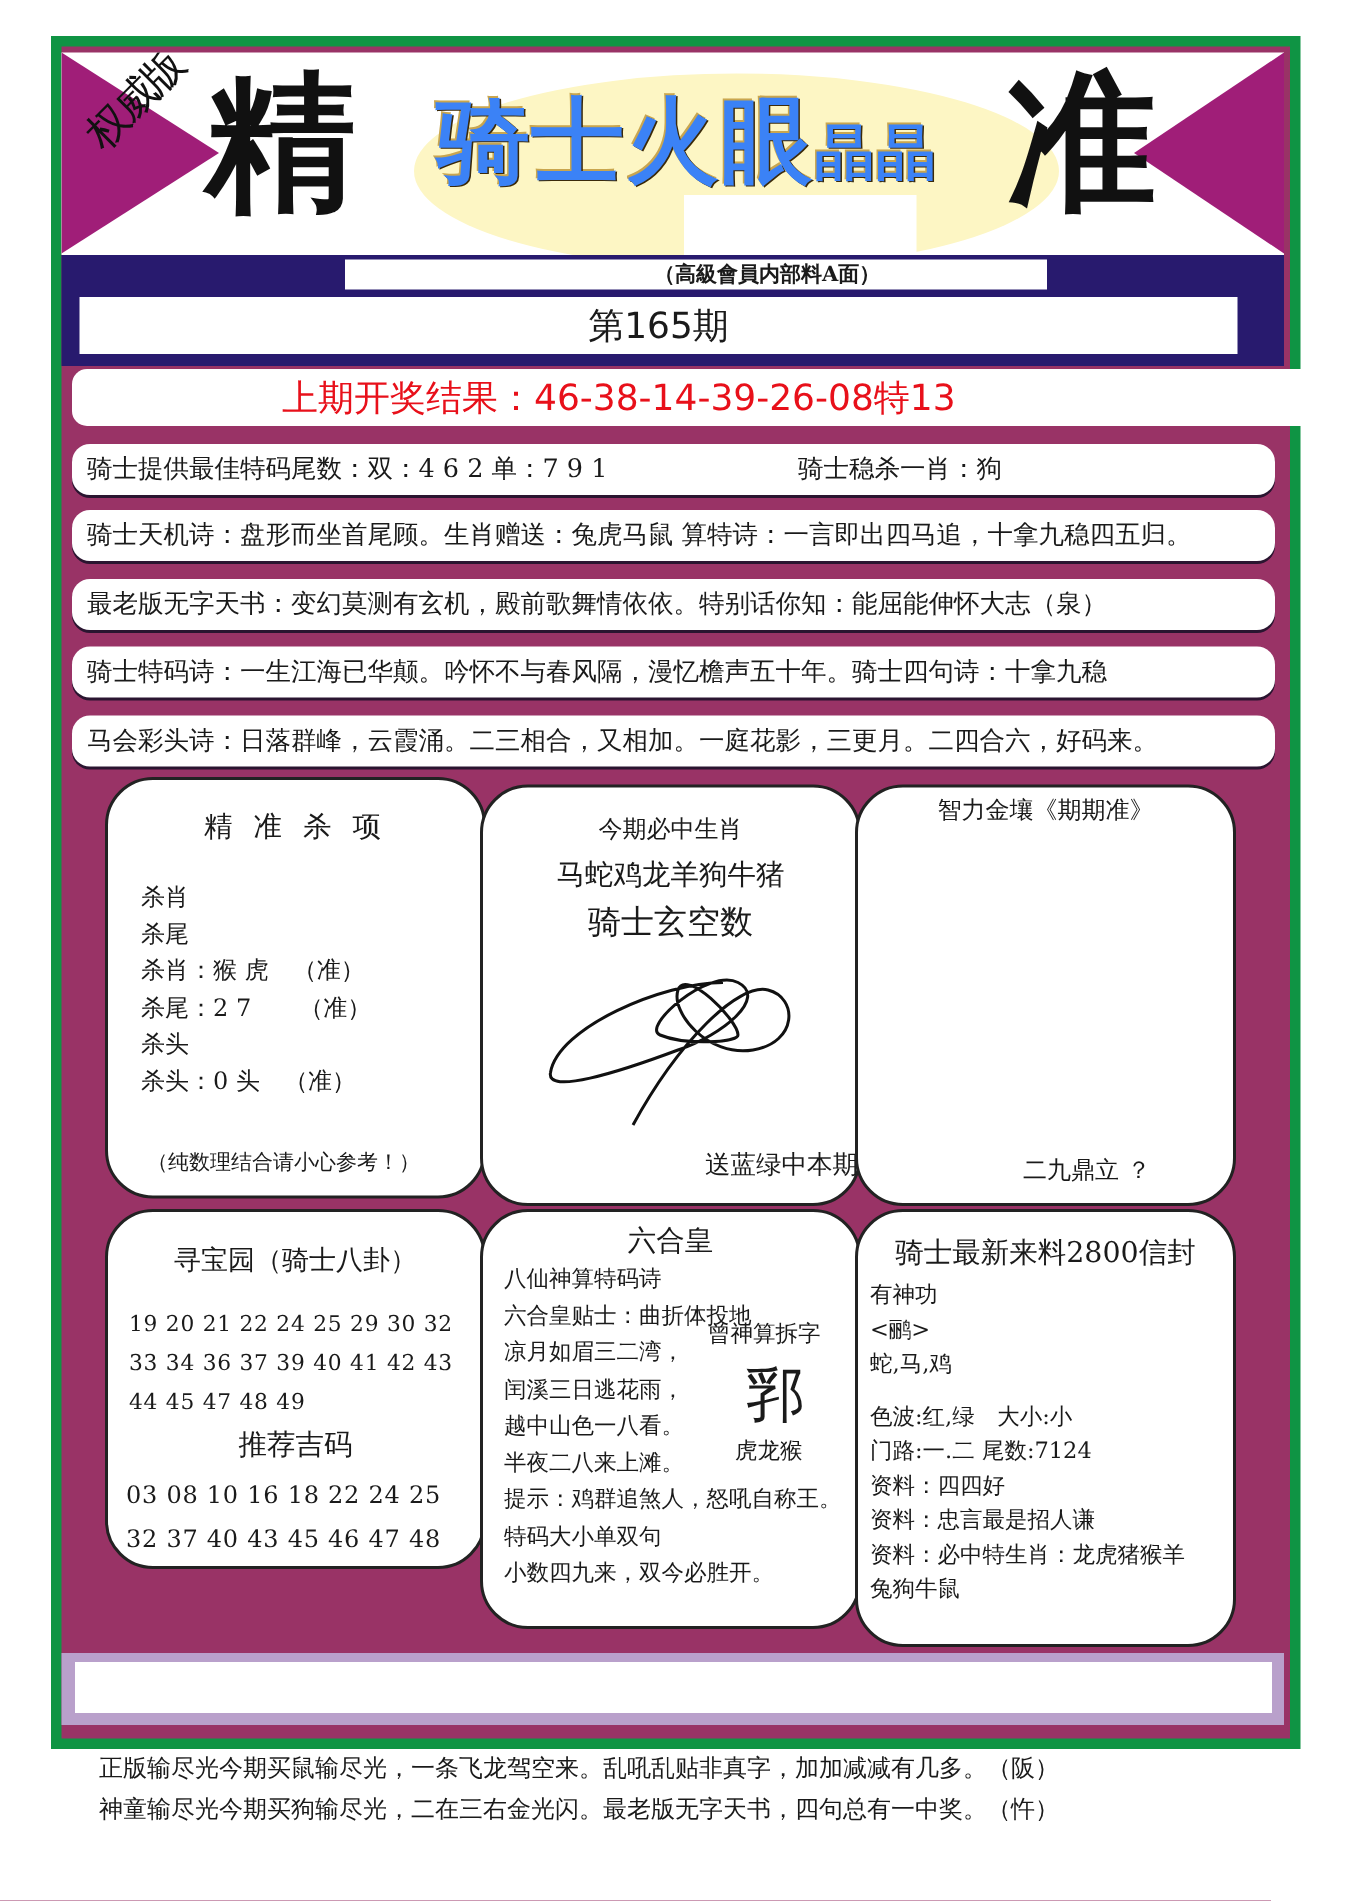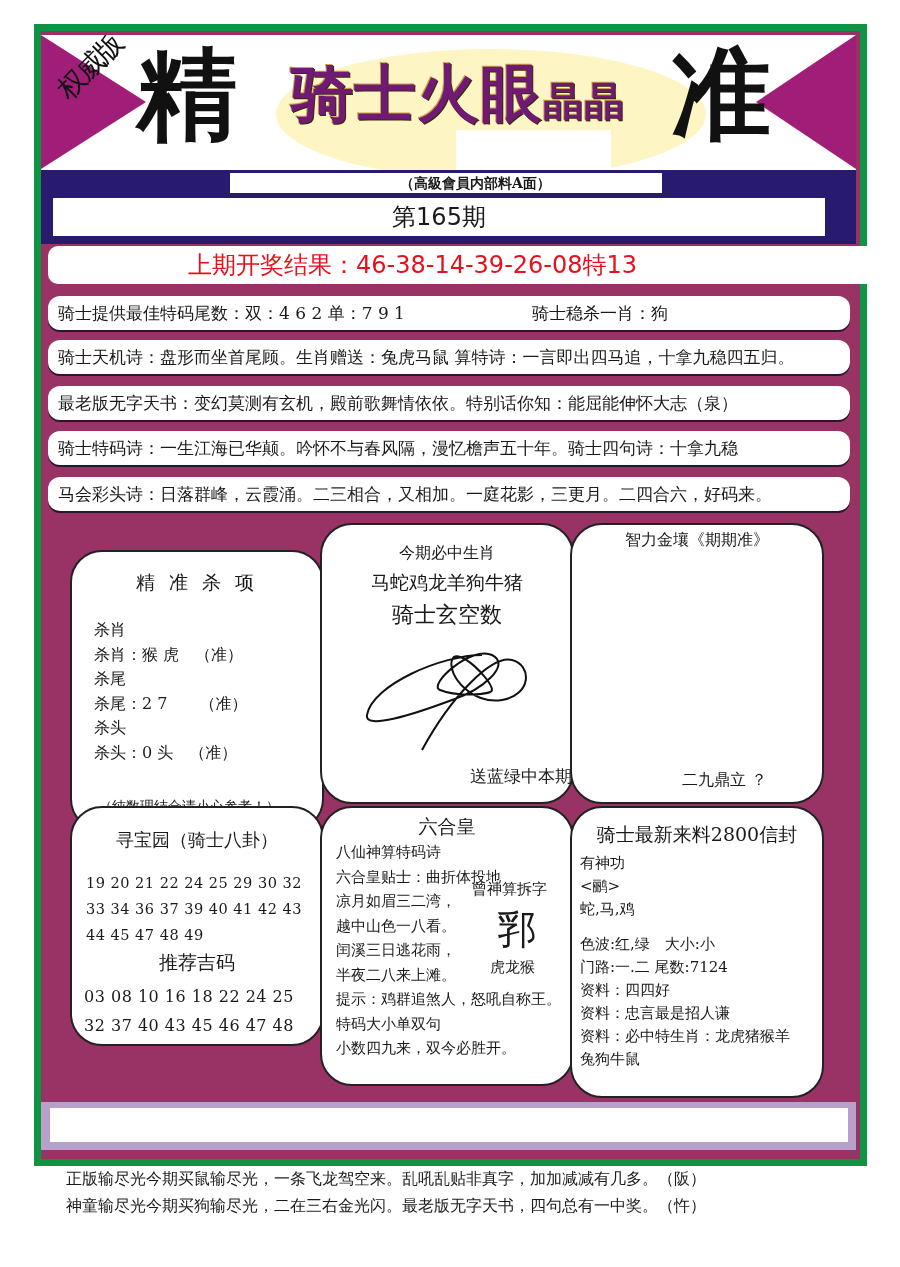--- a/index.html
+++ b/index.html
@@ -13,26 +13,26 @@
   .tri-left { position:absolute; left:0; top:0; width:0; height:0;
               border-top:67px solid transparent; border-bottom:67px solid transparent; border-left:105px solid #a01e78; }
   .tri-right { position:absolute; right:0; top:0; width:0; height:0;
               border-top:67px solid transparent; border-bottom:67px solid transparent; border-right:100px solid #a01e78; }
   .ellipse { position:absolute; left:235px; top:14px; width:430px; height:130px; border-radius:50%; background:#fdf6c4; }
   .wbox { position:absolute; left:415px; top:95px; width:155px; height:40px; background:#ffffff; }
   .stamp { position:absolute; left:8px; top:46px; font-size:28px; transform:rotate(-45deg); transform-origin:left top;
            font-family:"DejaVu Sans", sans-serif; color:#111; letter-spacing:-2px; }
   .big-l { position:absolute; left:96px; top:10px; font-size:100px; font-weight:bold; font-family:"DejaVu Sans", sans-serif; line-height:1; color:#111;}
   .big-r { position:absolute; left:630px; top:10px; font-size:100px; font-weight:bold; font-family:"DejaVu Sans", sans-serif; line-height:1; color:#111;}
-  .brand { position:absolute; left:250px; top:28px; font-size:62px; font-weight:bold; color:#701a75;
+  .brand { position:absolute; left:250px; top:28px; font-size:62px; font-weight:bold; color:#3b82f6;
            text-shadow: 1px 1px 0 #3b2a0a, -1px -1px 0 #c9a64f; line-height:1; letter-spacing:1px; }
   .brand small { font-size:40px; }
   .navy { position:absolute; left:41px; top:170px; width:815px; height:74px; background:#281a6e; }
   .sub { position:absolute; left:230px; top:173px; width:432px; height:20px; background:#fff;
-         font-size:14px; font-weight:bold; text-align:right; padding-right:0; line-height:20px; }
+         font-size:14px; font-weight:bold; text-align:right; padding-right:0; line-height:20px;padding-left:36px; }
   .sub span { display:inline-block; width:262px; text-align:left; }
   .issue { position:absolute; left:53px; top:198px; width:772px; height:38px; background:#fff;
            font-family:"DejaVu Sans", sans-serif; font-size:24px; text-align:center; line-height:38px; }
   .result { position:absolute; left:48px; top:246px; width:854px; height:38px; background:#fff; border-radius:10px 0 0 10px;
             font-family:"DejaVu Sans", sans-serif; font-size:24px; color:#e8101a; line-height:38px; padding-left:140px; box-sizing:border-box; }
   .bar { position:absolute; left:48px; width:802px; height:34px; background:#fff; border-radius:12px;
          box-shadow: 0 2px 0 #2a1530; font-size:17px; line-height:34px; padding-left:10px; box-sizing:border-box; white-space:nowrap; overflow:hidden;}
   .bar .right { position:absolute; left:484px; top:0; }
   .panel { position:absolute; background:#fff; border-radius:32px; border:2px solid #222; box-sizing:border-box; }
   .p-title { text-align:center; font-size:19px; }
@@ -77,26 +77,26 @@
 <div class="bar" style="top:386px;">
   <span>最老版无字天书：变幻莫测有玄机，殿前歌舞情依依。特别话你知：能屈能伸怀大志（泉）</span>
 </div>
 <div class="bar" style="top:431px;">
   <span>骑士特码诗：一生江海已华颠。吟怀不与春风隔，漫忆檐声五十年。骑士四句诗：十拿九稳</span>
 </div>
 <div class="bar" style="top:477px;">
   <span>马会彩头诗：日落群峰，云霞涌。二三相合，又相加。一庭花影，三更月。二四合六，好码来。</span>
 </div>
 
-<div class="panel" style="left:70px; top:550px; width:254px; height:281px;">
+<div class="panel" style="left:70px; top:518px; width:254px; height:281px;">
   <div class="p-title" style="margin-top:18px; letter-spacing:4px;">精 准 杀 项</div>
   <div class="lines" style="margin:22px 0 0 22px;">
     <div>杀肖</div>
+    <div>杀尾</div>
     <div>杀肖：猴 虎　（准）</div>
-    <div>杀尾</div>
     <div>杀尾：2 7　　（准）</div>
     <div>杀头</div>
     <div>杀头：0 头　（准）</div>
   </div>
   <div style="position:absolute; left:26px; top:246px; font-size:14px;">（纯数理结合请小心参考！）</div>
 </div>
 
 <div class="panel" style="left:320px; top:523px; width:254px; height:281px;">
   <div style="text-align:center; font-size:16px; margin-top:18px;">今期必中生肖</div>
   <div style="text-align:center; font-size:19px; margin-top:6px;">马蛇鸡龙羊狗牛猪</div>
@@ -125,22 +125,22 @@
     <div>32 37 40 43 45 46 47 48</div>
   </div>
 </div>
 
 <div class="panel" style="left:320px; top:806px; width:254px; height:280px;">
   <div style="text-align:center; font-size:19px; margin-top:6px;">六合皇</div>
   <div style="position:absolute; left:14px; top:32px; font-size:15px; line-height:24.5px; white-space:nowrap;">
     <div>八仙神算特码诗</div>
     <div>六合皇贴士：曲折体投地</div>
     <div>凉月如眉三二湾，</div>
+    <div>闰溪三日逃花雨，</div>
     <div>越中山色一八看。</div>
-    <div>闰溪三日逃花雨，</div>
     <div>半夜二八来上滩。</div>
     <div>提示：鸡群追煞人，怒吼自称王。</div>
     <div>特码大小单双句</div>
     <div>小数四九来，双今必胜开。</div>
   </div>
   <div style="position:absolute; left:150px; top:72px; font-size:15px;">曾神算拆字</div>
   <div style="position:absolute; left:175px; top:94px; font-size:40px;">郛</div>
   <div style="position:absolute; left:168px; top:150px; font-size:15px;">虎龙猴</div>
 </div>
 

